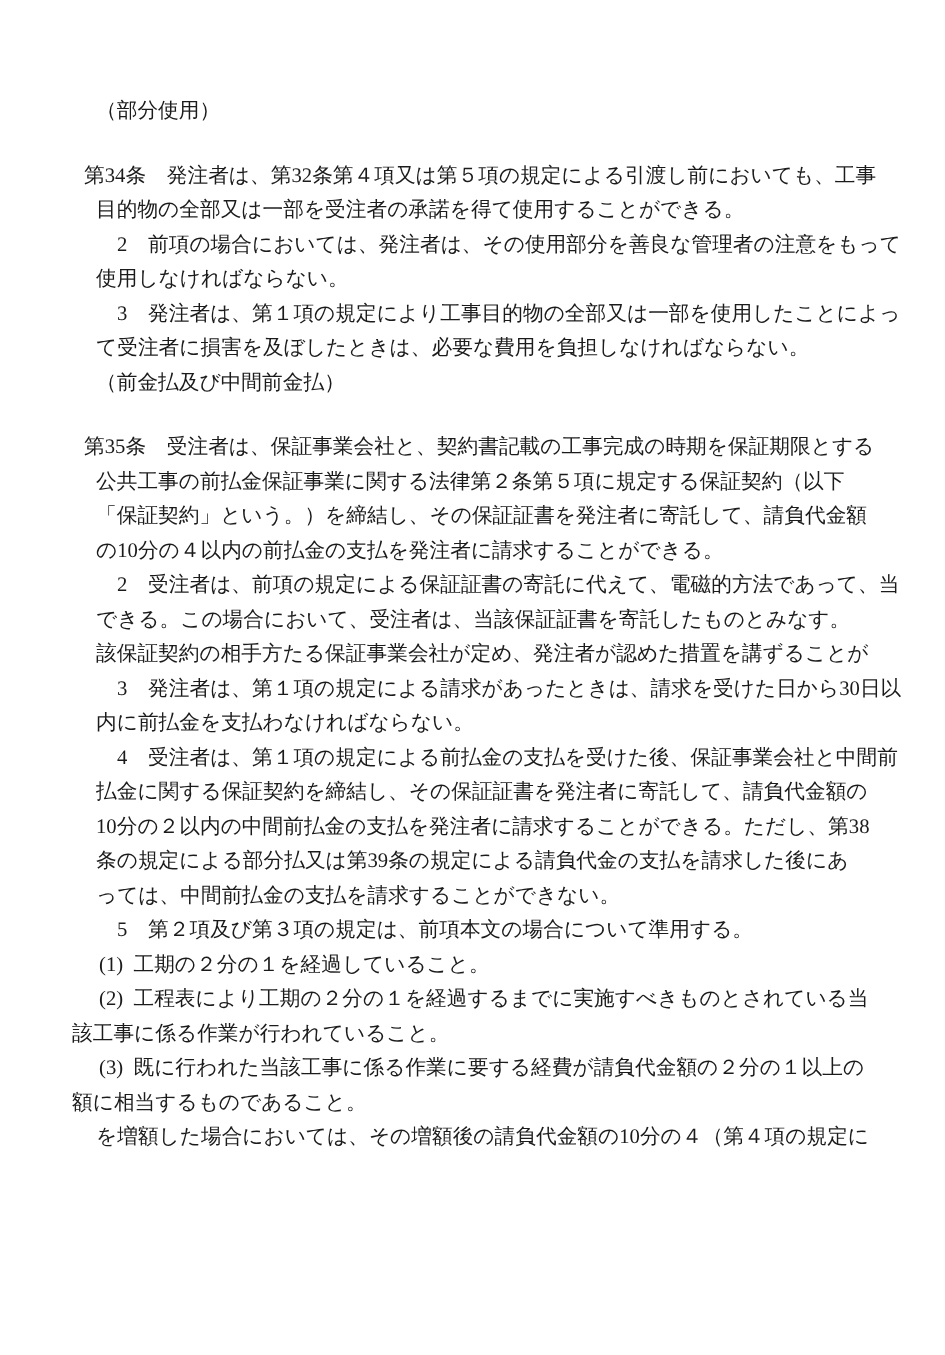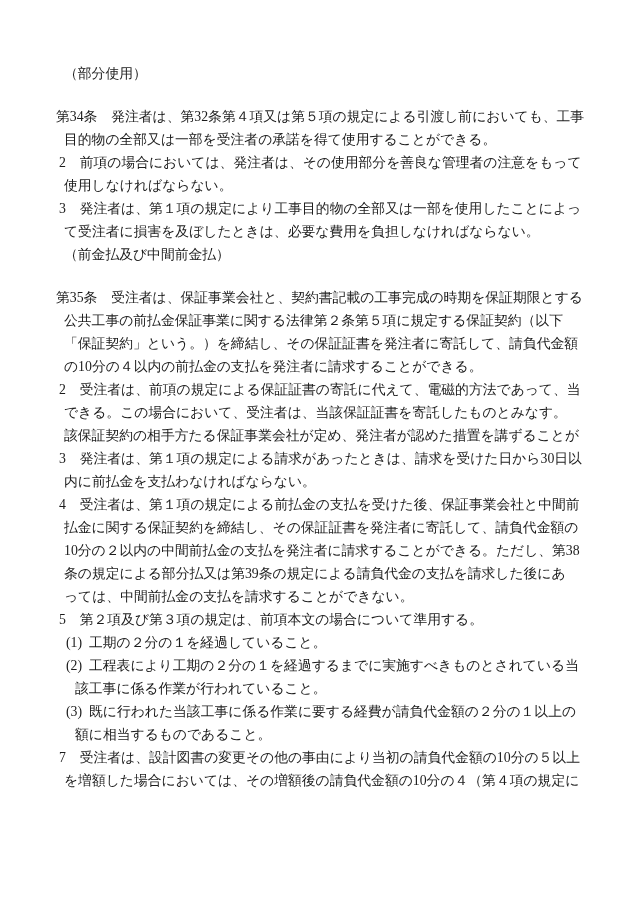--- a/index.html
+++ b/index.html
@@ -24,24 +24,24 @@
   }
   .line {
     height: 23px;
     line-height: 23px;
     white-space: pre;
     letter-spacing: 0;
   }
   
   .ln-h  { margin-left: 64px; }  
   .ln-a  { margin-left: 56px; margin-top: 20px; }  
-  .ln-n  { margin-left: 59px; }  
+  .ln-n  { margin-left: 78px; }  
   .ln-c  { margin-left: 64px; }  
   .ln-s  { margin-left: 66px; }  
-  .ln-sc { margin-left: 75px; }  
+  .ln-sc { margin-left: 48px; }  
 </style>
 </head>
 <body>
 
 <div class="doc">
 
   <div>
     <div class="line ln-h">（部分使用）</div>
   </div>
 
@@ -103,17 +103,16 @@
     <div class="line ln-s">(2)  工程表により工期の２分の１を経過するまでに実施すべきものとされている当</div>
     <div class="line ln-sc">該工事に係る作業が行われていること。</div>
   </div>
 
   <div>
     <div class="line ln-s">(3)  既に行われた当該工事に係る作業に要する経費が請負代金額の２分の１以上の</div>
     <div class="line ln-sc">額に相当するものであること。</div>
   </div>
 
   <div>
-    <div class="line ln-n">7　受注者は、設計図書の変更その他の事由により当初の請負代金額の10分の５以上</div>
     <div class="line ln-c">を増額した場合においては、その増額後の請負代金額の10分の４（第４項の規定に</div>
   </div>
 
 </div>
 
 </body></html>

